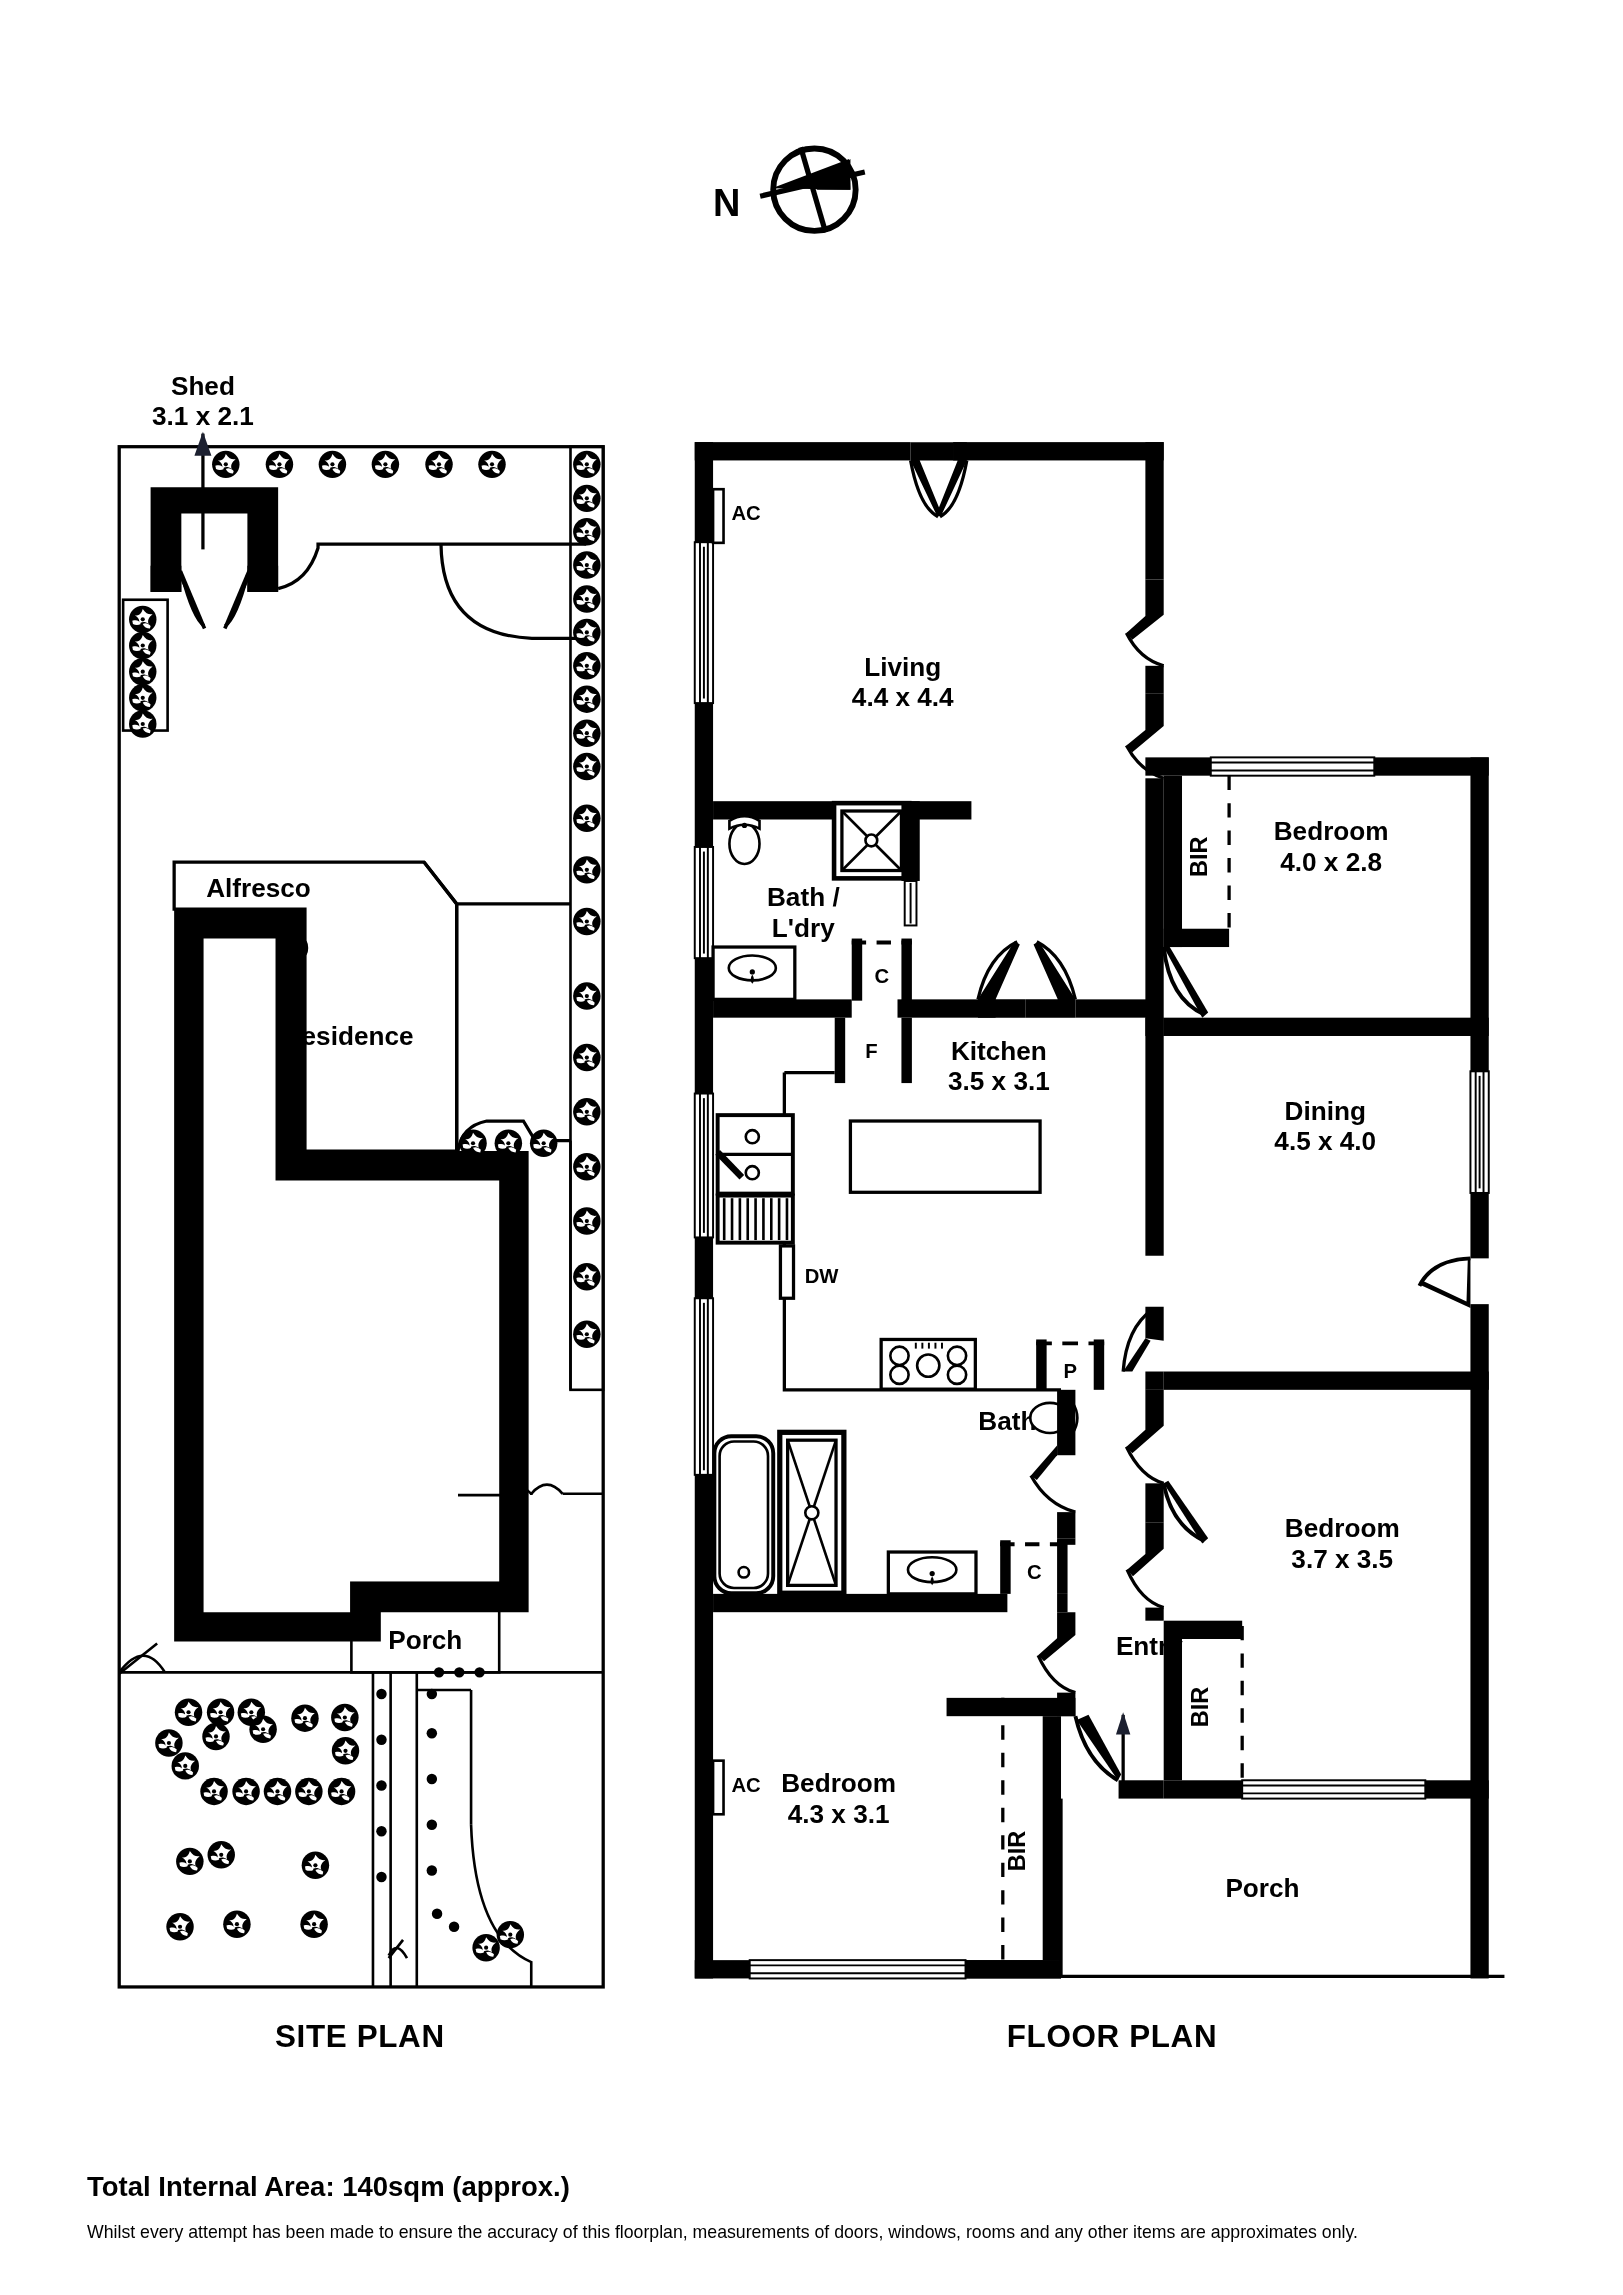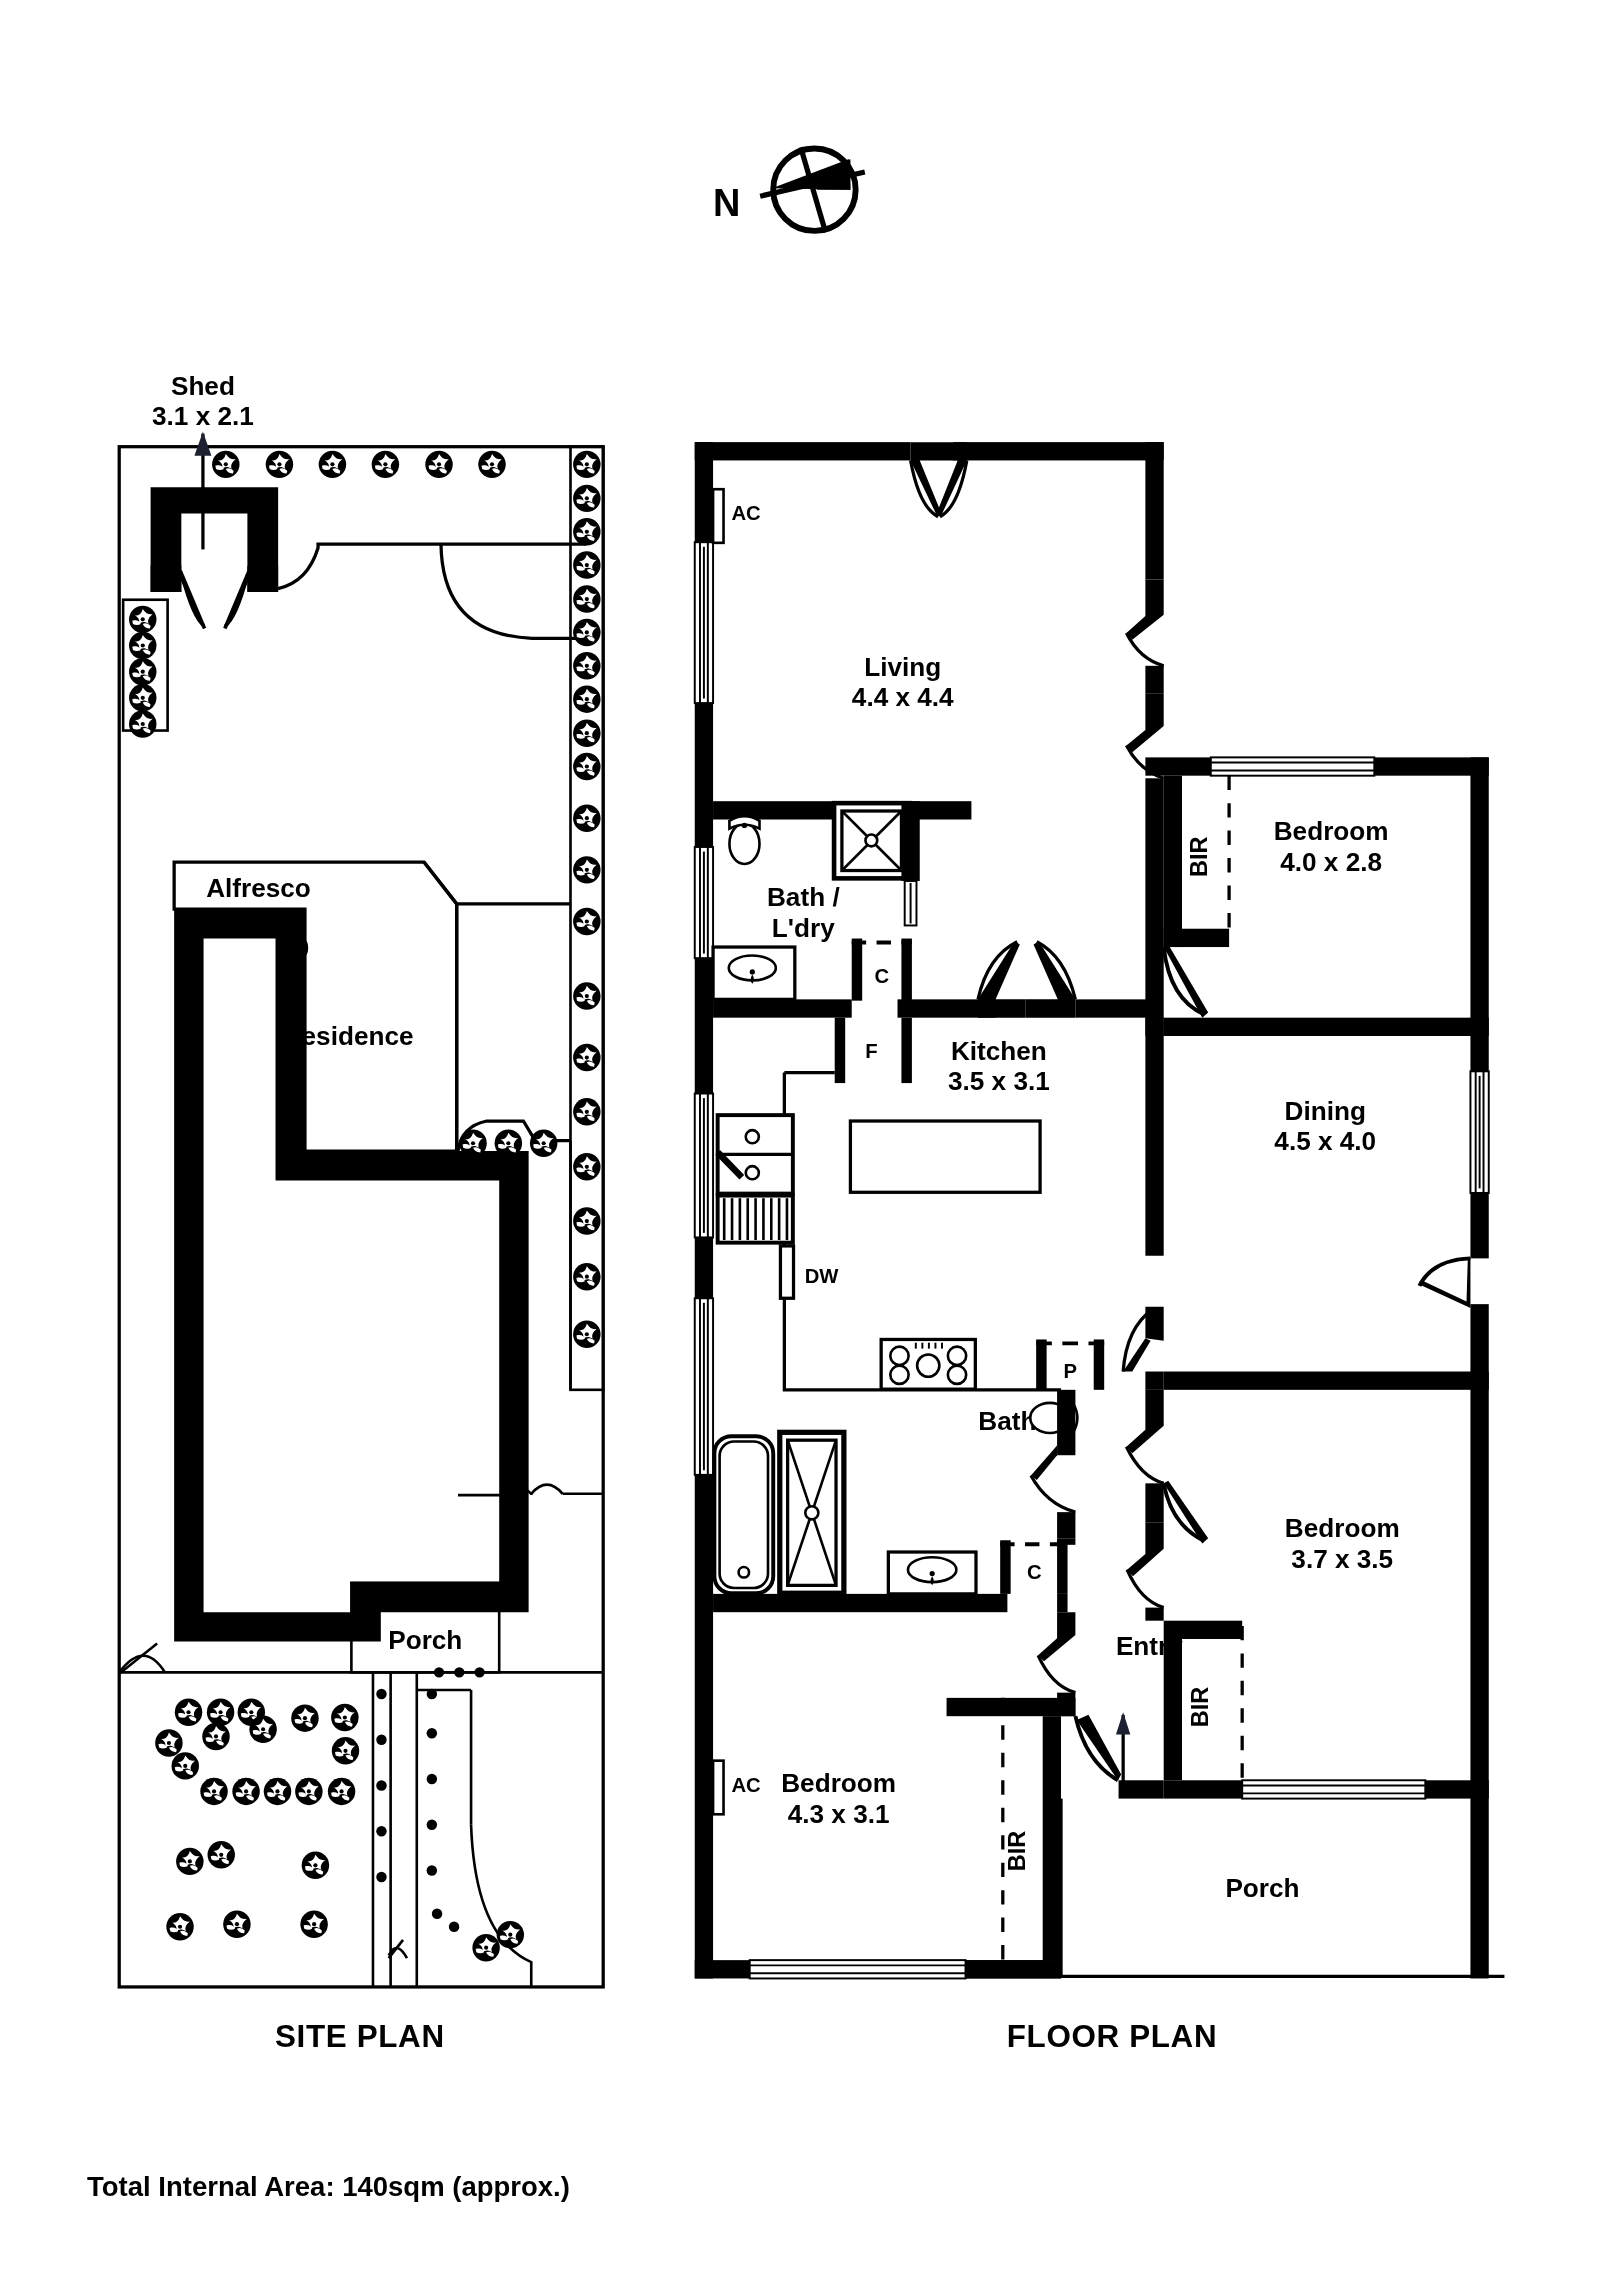--- a/index.html
+++ b/index.html
@@ -507,17 +507,18 @@
     <line x1="1622" y1="2750" x2="1622" y2="3022" stroke="#000" stroke-width="5"></line>
     <text class="lbl room-name" x="1930" y="2900" text-anchor="middle">Porch</text>
 
     <text class="lbl plan-title" x="1700" y="3130" text-anchor="middle">FLOOR PLAN</text>
   </g>
 </svg>
 
 <div class="footer">
   <div class="total-area">Total Internal Area: 140sqm (approx.)</div>
   <div class="disclaimer">
+    <span>Whilst every attempt has been made to ensure the accuracy of this floorplan, measurements of doors, windows, rooms and any other items are approximates only.</span>
   </div>
 </div>
 
 </div>
 
 
 </body></html>

